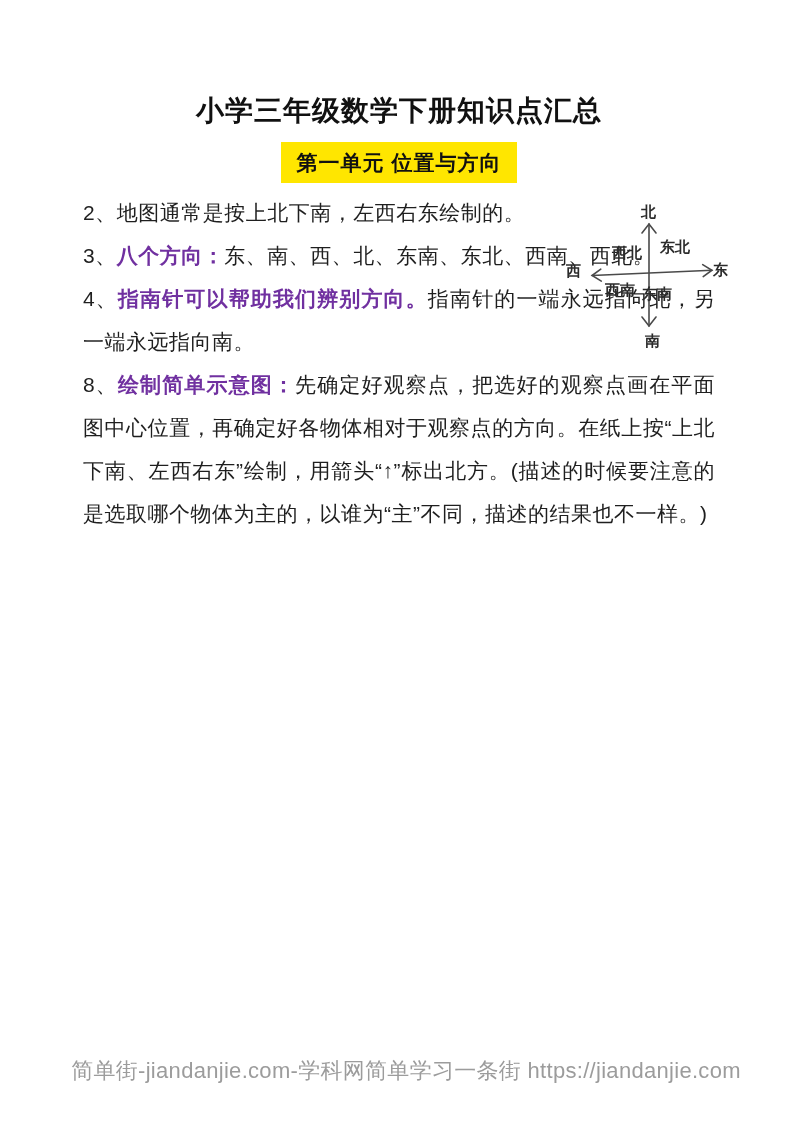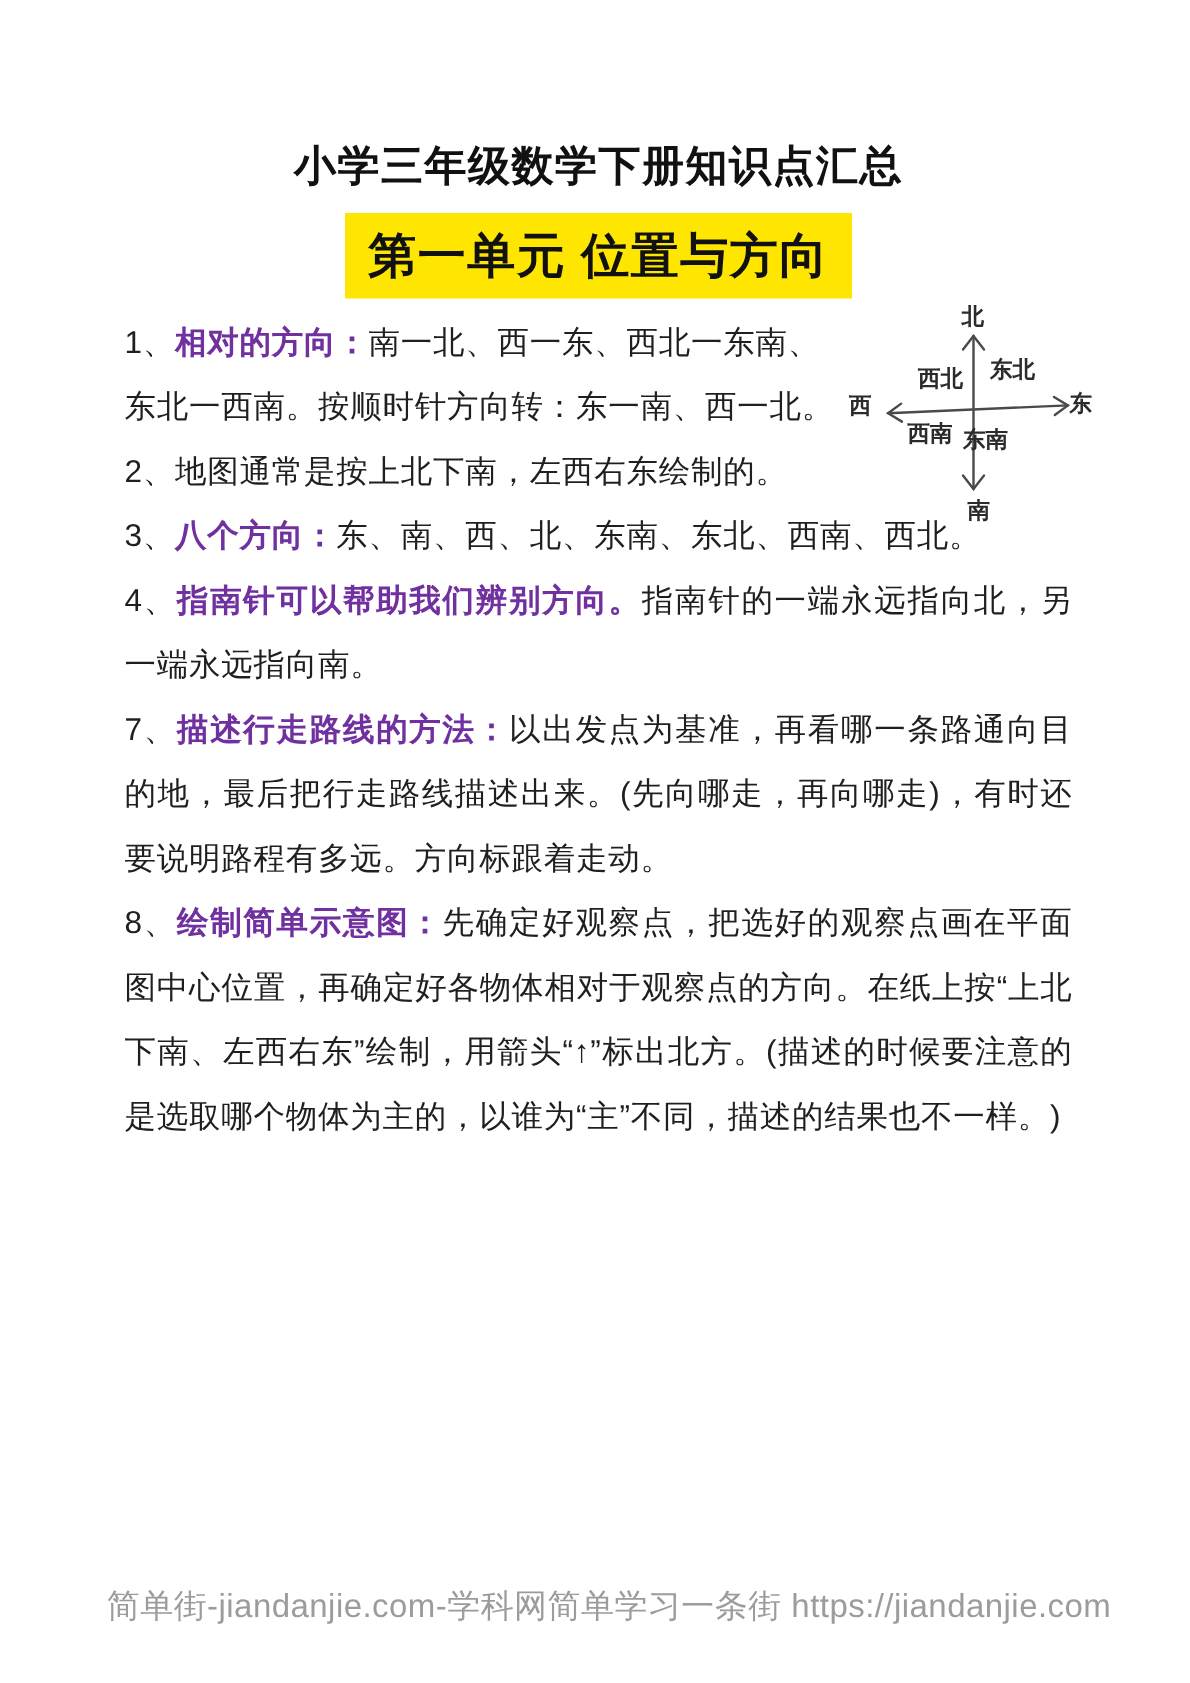--- a/index.html
+++ b/index.html
@@ -25,21 +25,21 @@
     font-size: 28px;
     font-weight: bold;
     color: #111111;
     letter-spacing: 1px;
   }
   .subtitle-row { text-align: center; margin: 0 0 8px 0; }
   .subtitle {
     display: inline-block;
     background: #ffe600;
     padding: 7px 16px 6px 16px;
-    font-size: 32px;
+    font-size: 21px;
     font-weight: bold;
     color: #111111;
     letter-spacing: 1px;
   }
   .items p.item {
     margin: 0;
     font-size: 21px;
     line-height: 43px;
     letter-spacing: 0.5px;
     color: #1f1f1f;
@@ -87,25 +87,23 @@
 <body>
 
 <div class="page">
 
   <div class="content">
     <h1 class="doc-title">小学三年级数学下册知识点汇总</h1>
     <div class="subtitle-row">
       <span class="subtitle">第一单元 位置与方向</span>
     </div>
     <div class="items">
-        <p class="item narrow"><span>1、</span><span class="lead">相对的方向：</span><span>南一北、西一东、西北一东南、东北一西南。按顺时针方向转：东一南、西一北。</span></p>
         <p class="item narrow"><span>2、</span><span>地图通常是按上北下南，左西右东绘制的。</span></p>
         <p class="item"><span>3、</span><span class="lead">八个方向：</span><span>东、南、西、北、东南、东北、西南、西北。</span></p>
         <p class="item"><span>4、</span><span class="lead">指南针可以帮助我们辨别方向。</span><span>指南针的一端永远指向北，另一端永远指向南。</span></p>
-        <p class="item"><span>7、</span><span class="lead">描述行走路线的方法：</span><span>以出发点为基准，再看哪一条路通向目的地，最后把行走路线描述出来。(先向哪走，再向哪走)，有时还要说明路程有多远。方向标跟着走动。</span></p>
         <p class="item"><span>8、</span><span class="lead">绘制简单示意图：</span><span>先确定好观察点，把选好的观察点画在平面图中心位置，再确定好各物体相对于观察点的方向。在纸上按“上北下南、左西右东”绘制，用箭头“↑”标出北方。(描述的时候要注意的是选取哪个物体为主的，以谁为“主”不同，描述的结果也不一样。)</span></p>
       </div>
   </div>
 
   <div class="compass">
     <svg width="172" height="158" viewBox="0 0 172 158">
       <g stroke="#4a4a4a" stroke-width="1.6" fill="none" stroke-linecap="round">
 
         <line x1="86" y1="28" x2="86" y2="130"></line>
         <polyline points="79,37 86,28 93,37"></polyline>

